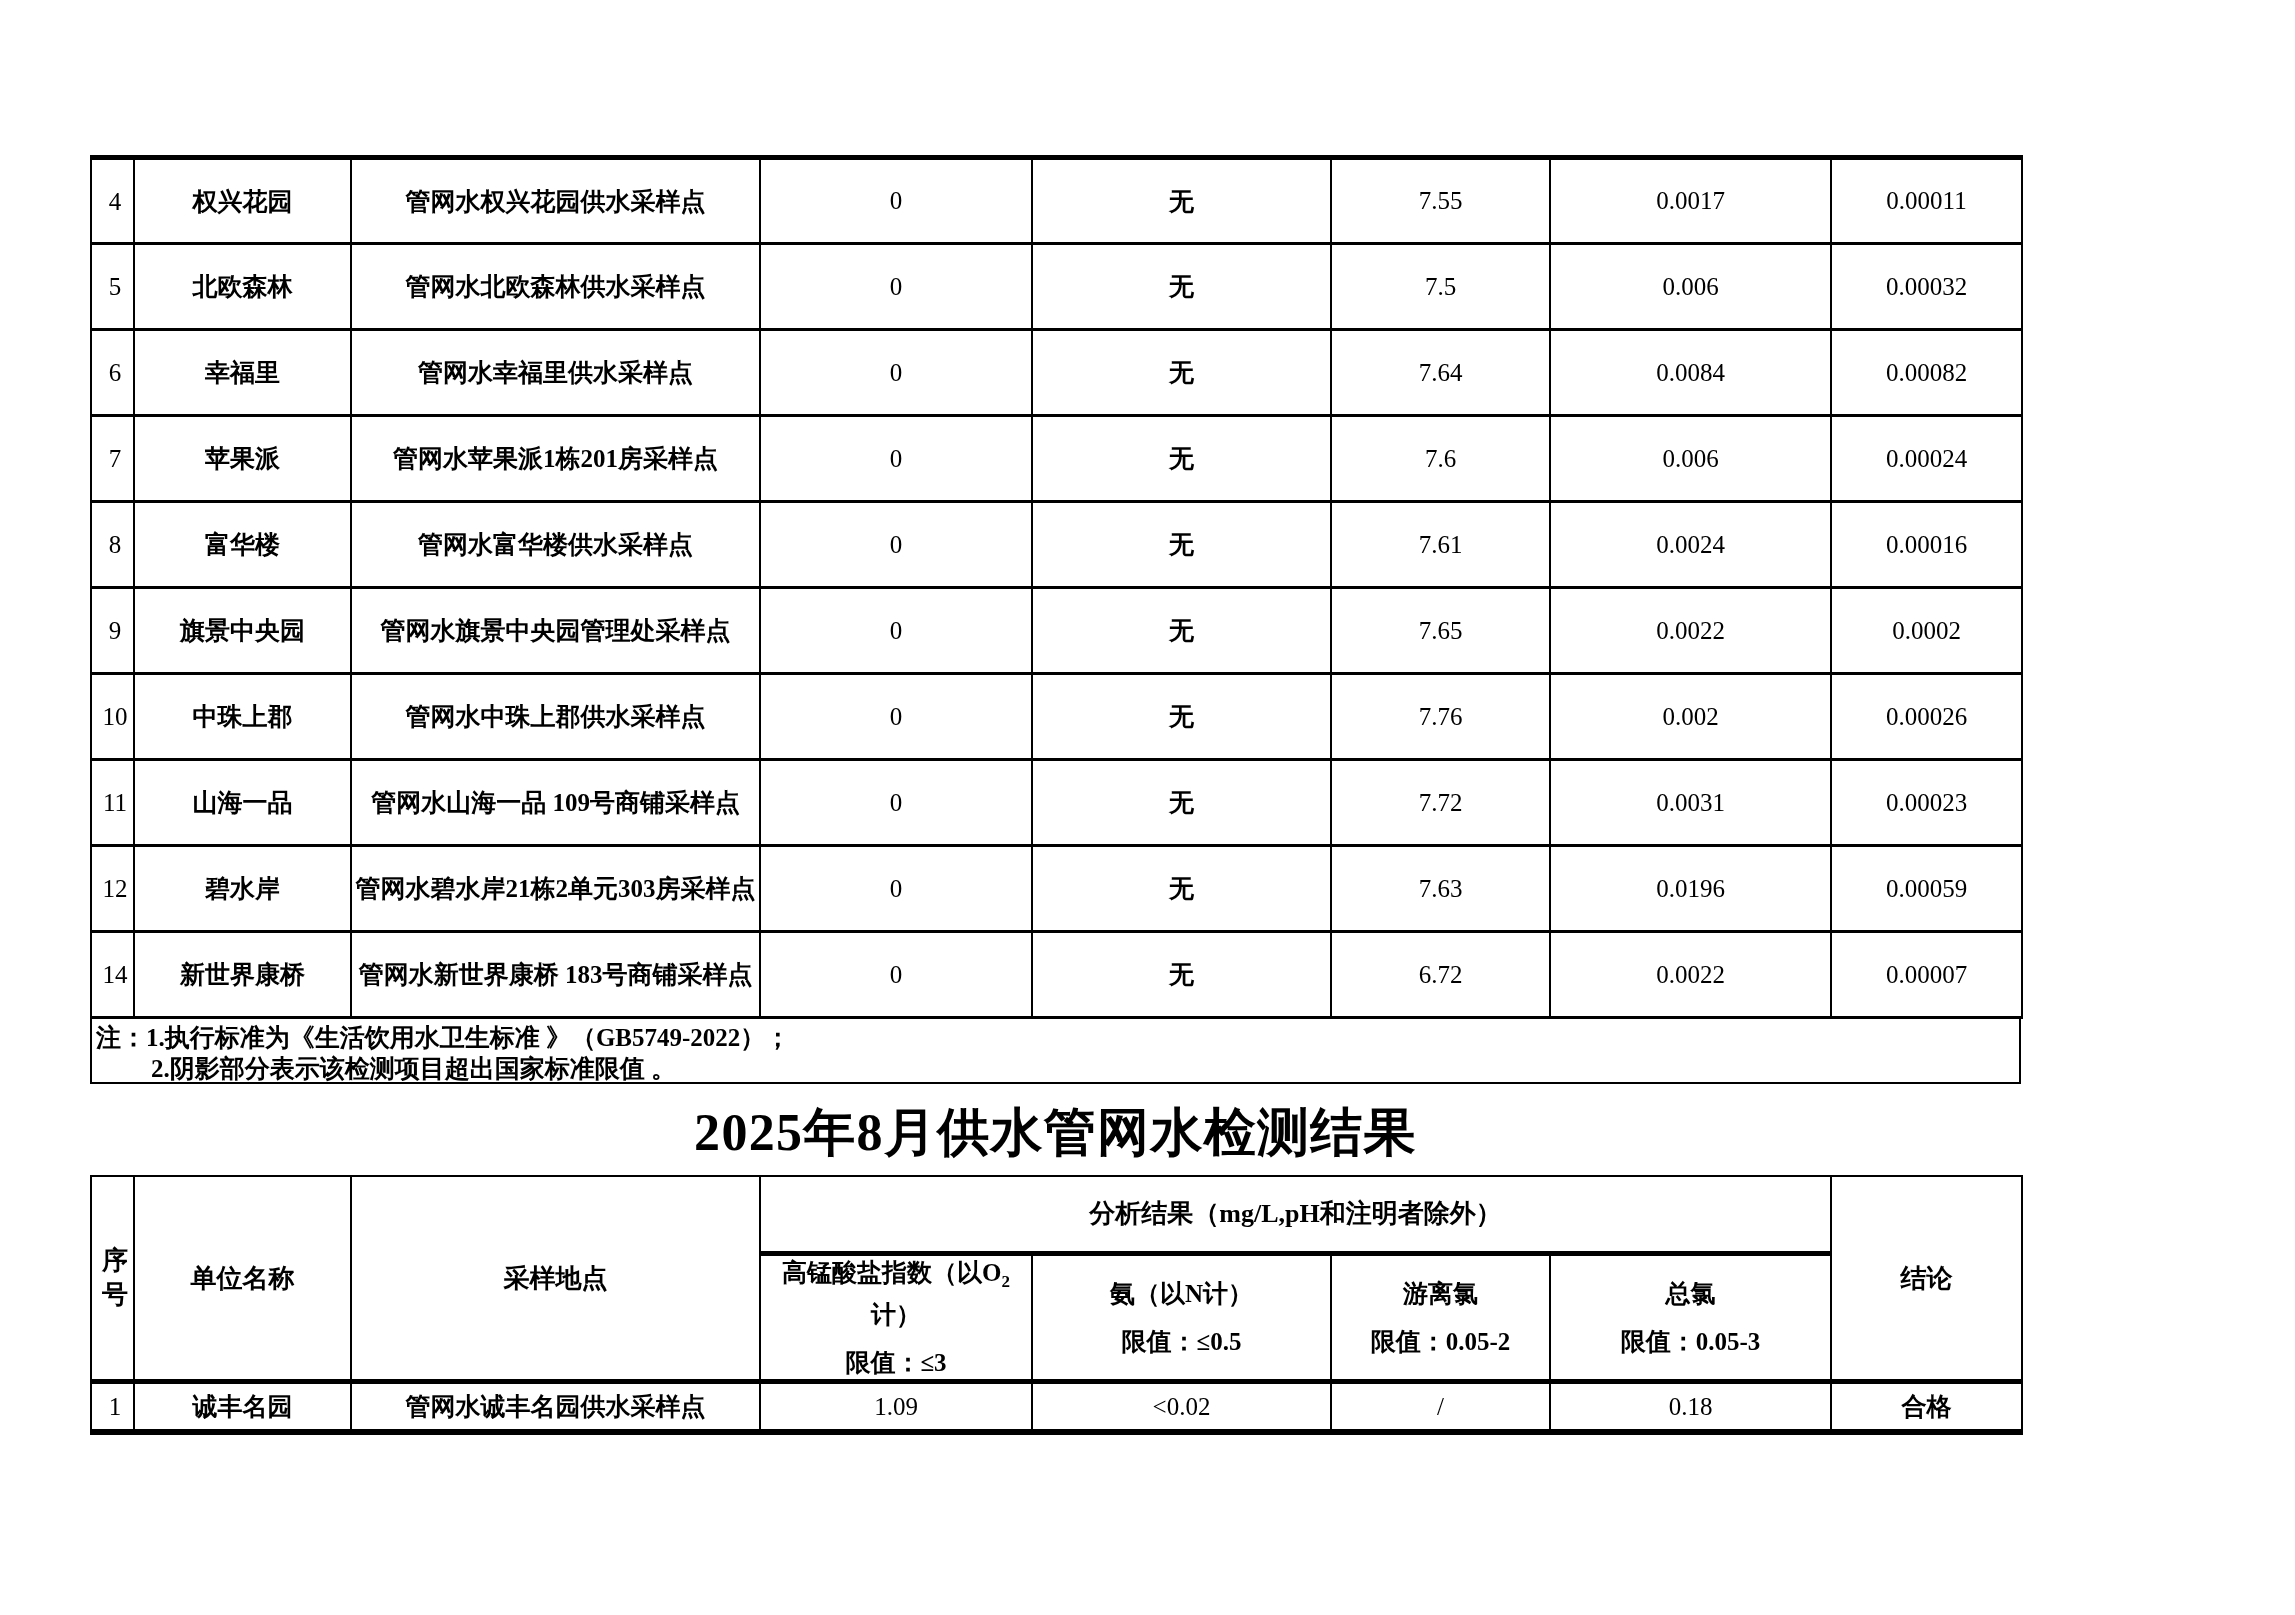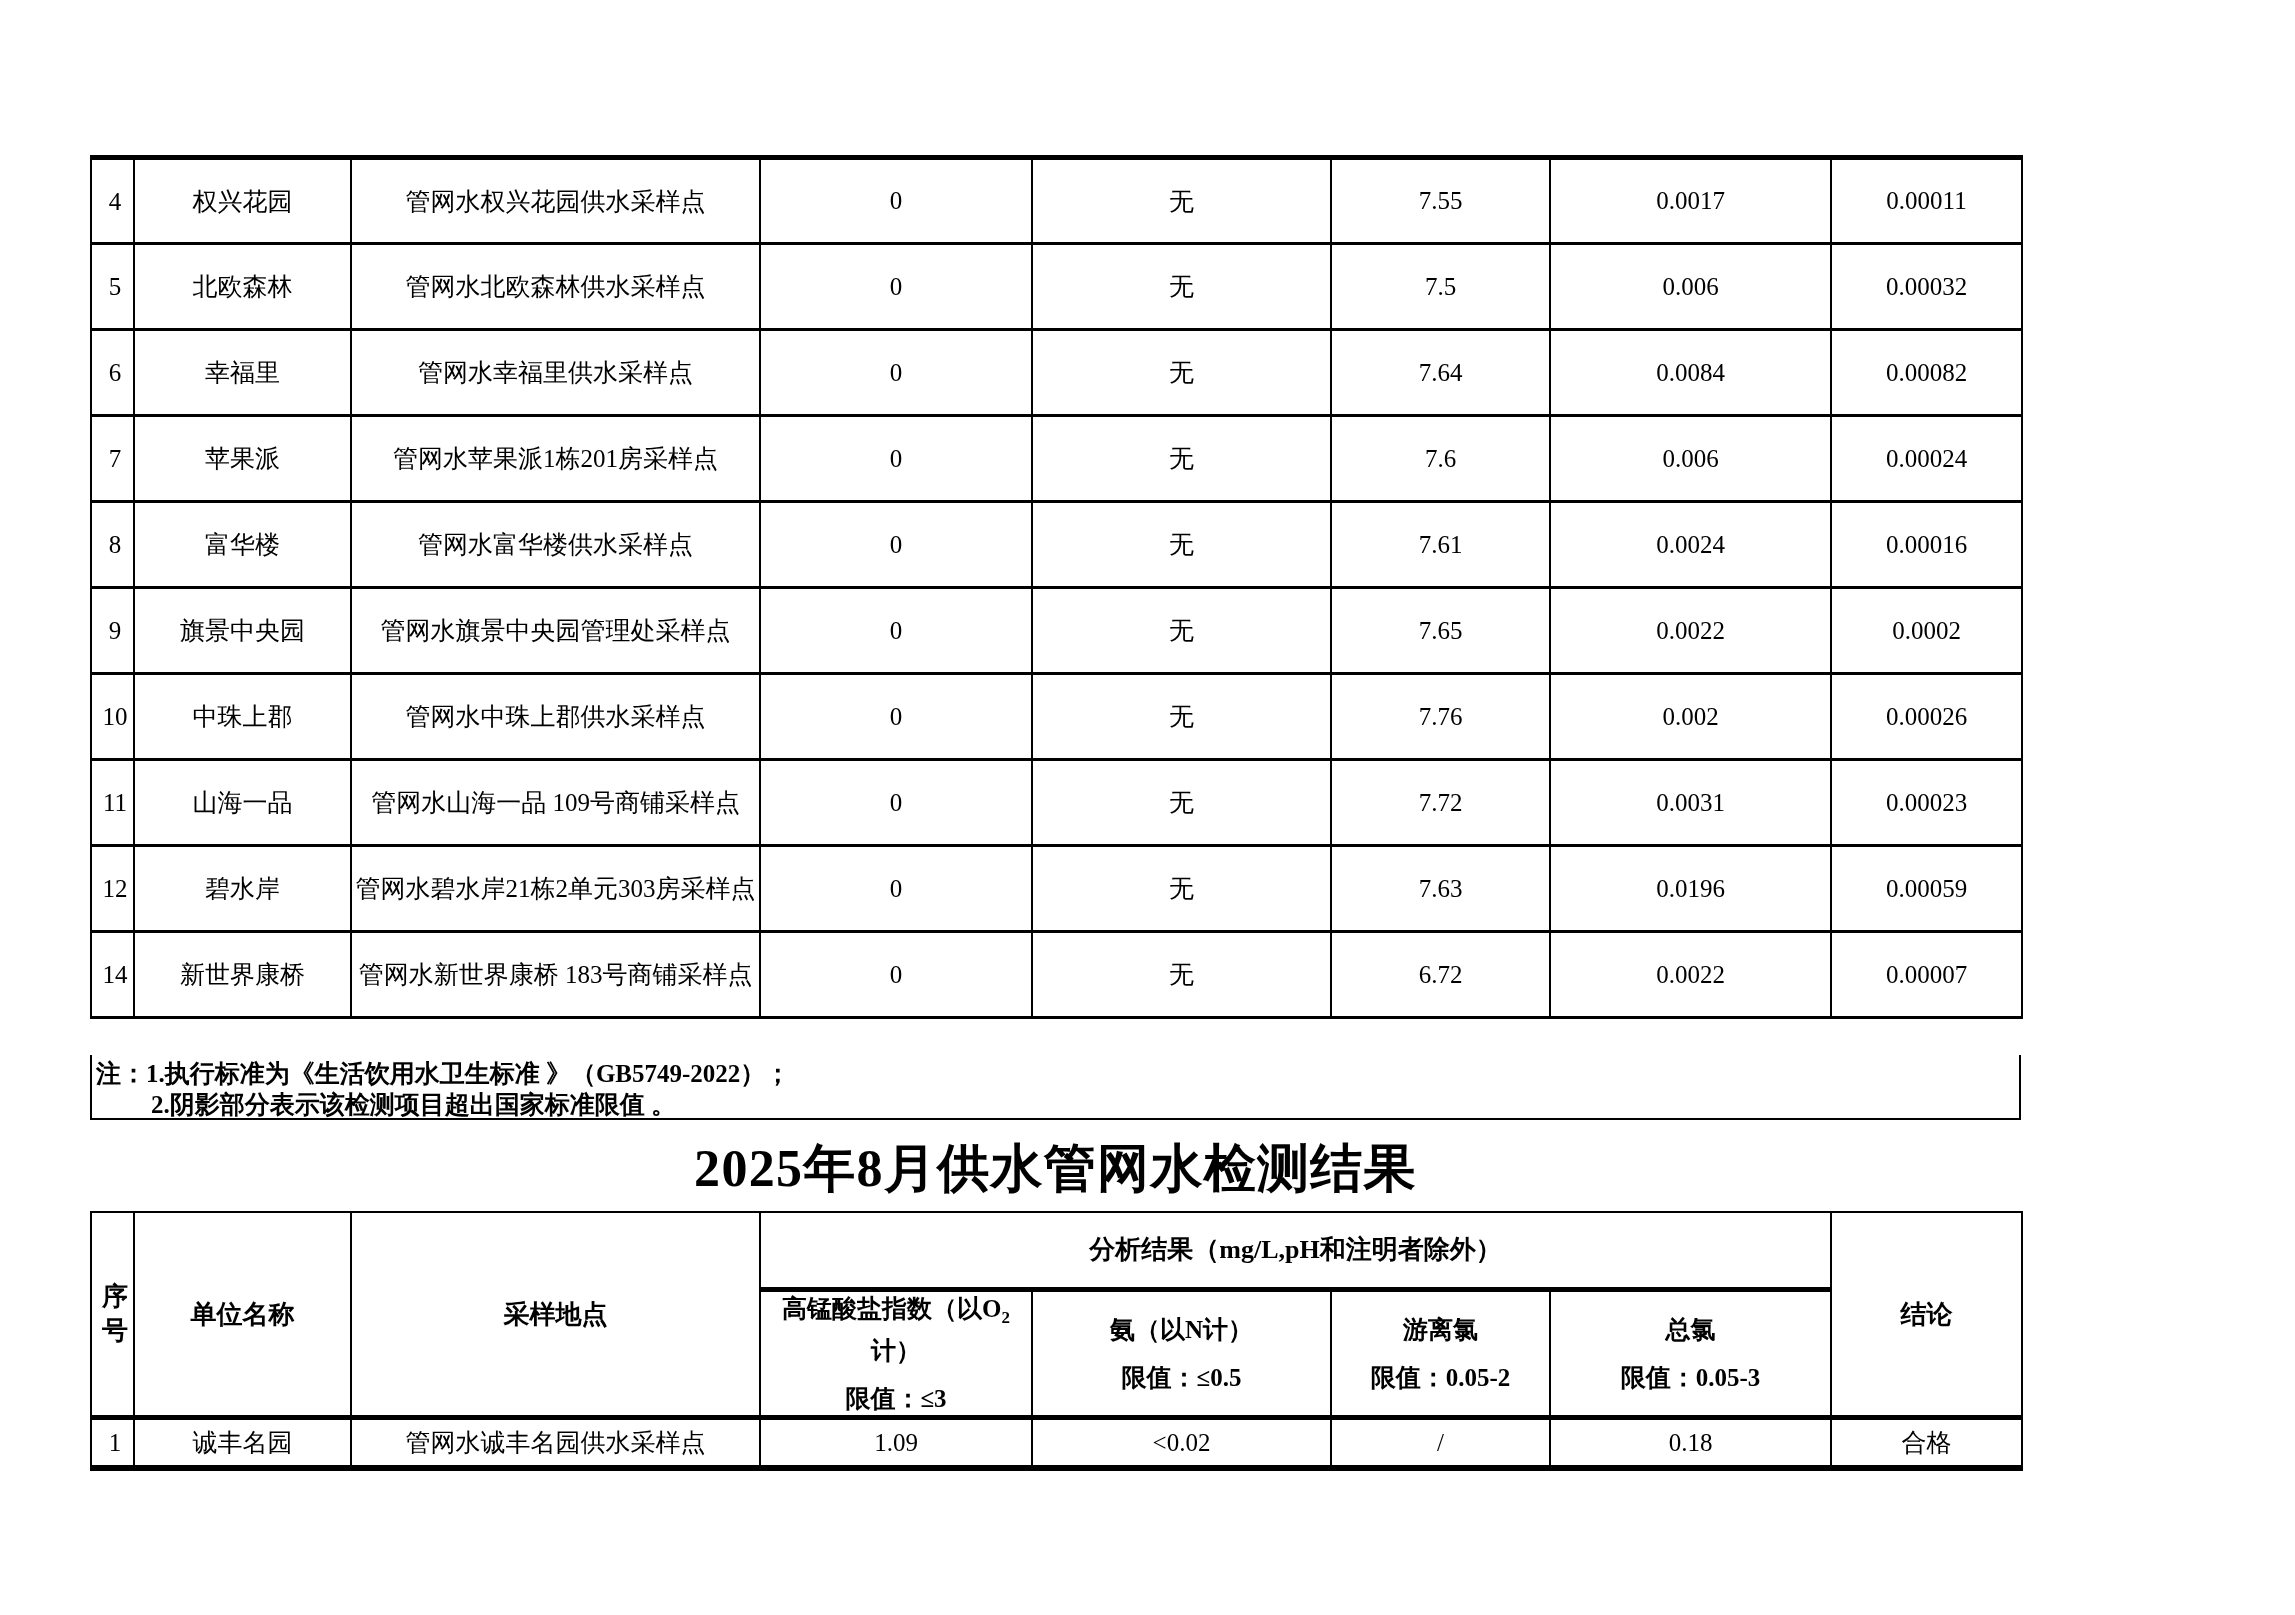--- a/index.html
+++ b/index.html
@@ -34,34 +34,33 @@
     vertical-align: middle;
     font-size: 25px;
   }
   td.seq, th.seq {
     text-align: left;
     padding-left: 5.2px;
     word-break: break-all;
     line-height: 33px;
     font-weight: 400;
   }
-  .cjk { font-weight: 400; }
+  .cjk { font-weight: 700; }
   .num { font-weight: 400; }
 
   
   .notes {
     width: 1931px;
     height: 65px;
     border: 2.6px solid #000;
     border-top: none;
     padding: 2.6px 7.9px 5.2px 3.9px;
     font-size: 25px;
     font-weight: 700;
     line-height: 31px;
-    margin-top: 36px;
   }
   .notes .note-line-2 { padding-left: 55px; }
 
   
   .page-title {
     width: 1931px;
     margin: 15.7px 0 10.5px 0;
     text-align: center;
     font-size: 52px;
     font-weight: 700;

